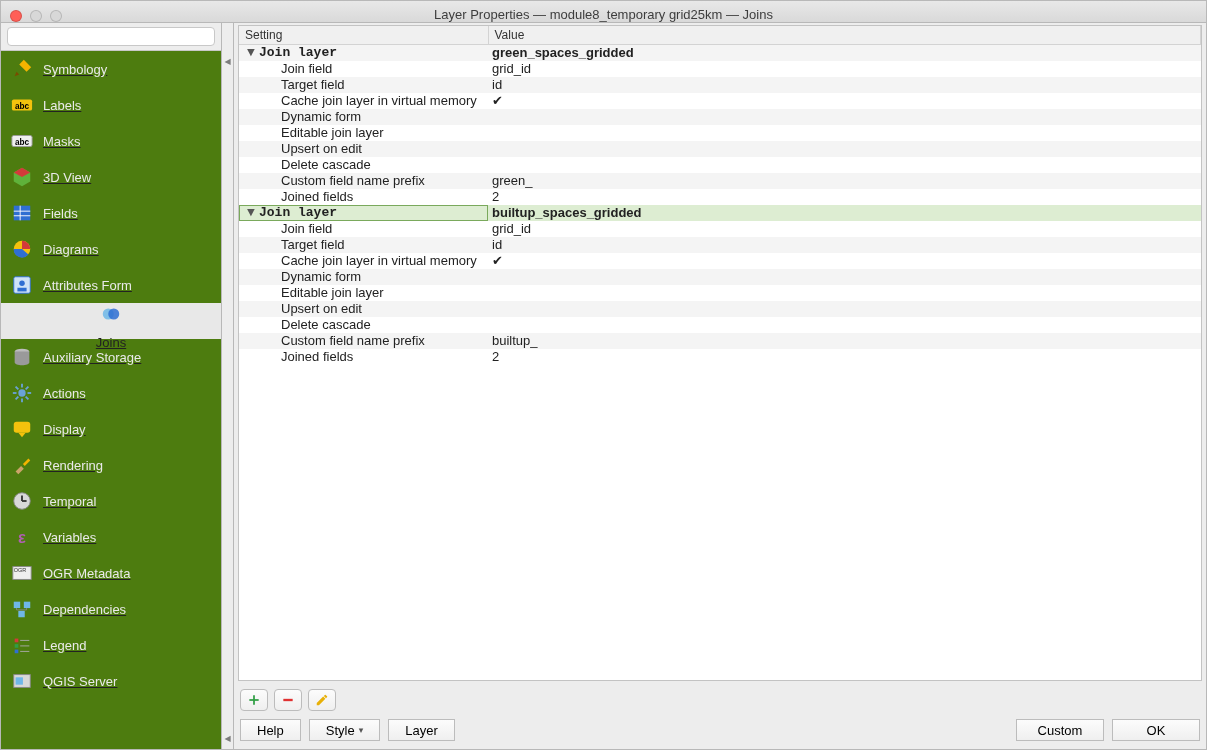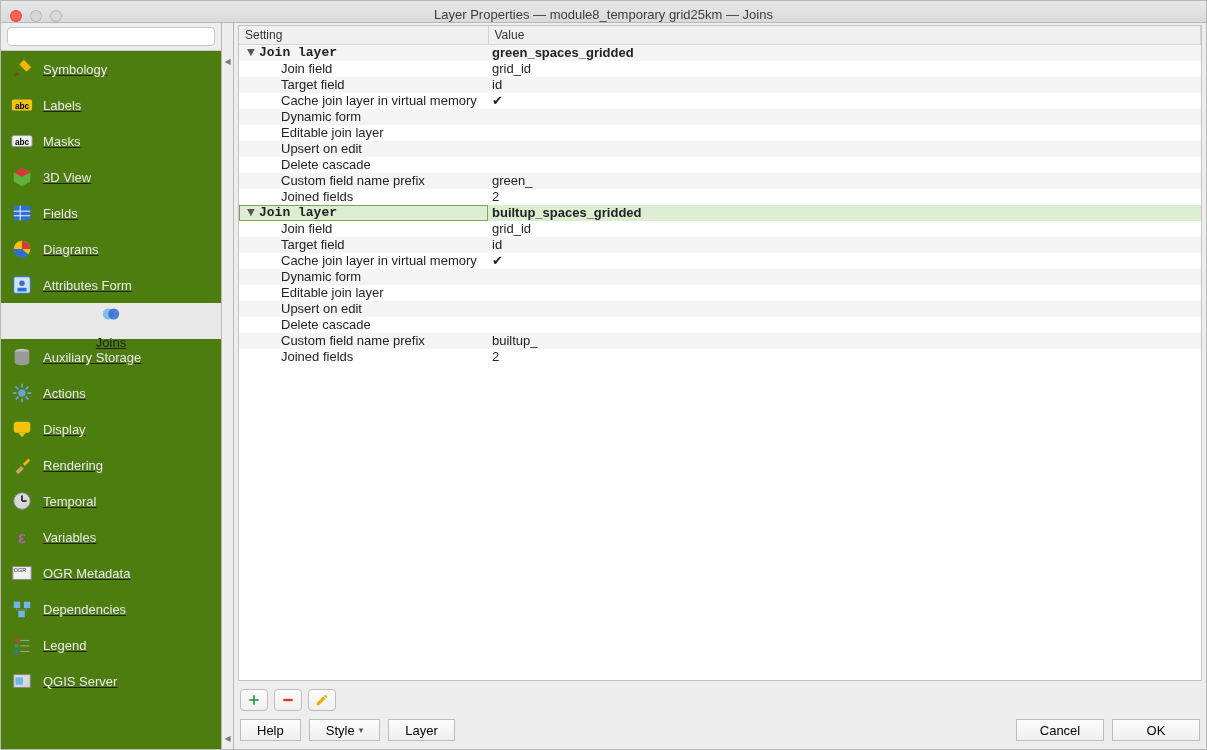--- a/index.html
+++ b/index.html
@@ -383,21 +383,21 @@
           </button>
         <button class="btn">
             <span>Style</span>
             <span style="font-size:9px;color:#555;">▾</span>
           </button>
         <button class="btn">
             <span>Layer</span>
           </button>
         <div class="spacer"></div>
         <button class="btn wide">
-            <span>Cancel</span>
+            <span>Custom</span>
           </button>
         <button class="btn wide">
             <span>OK</span>
           </button>
       </div>
     </div>
   </div>
 </div>
 
 </body></html>

